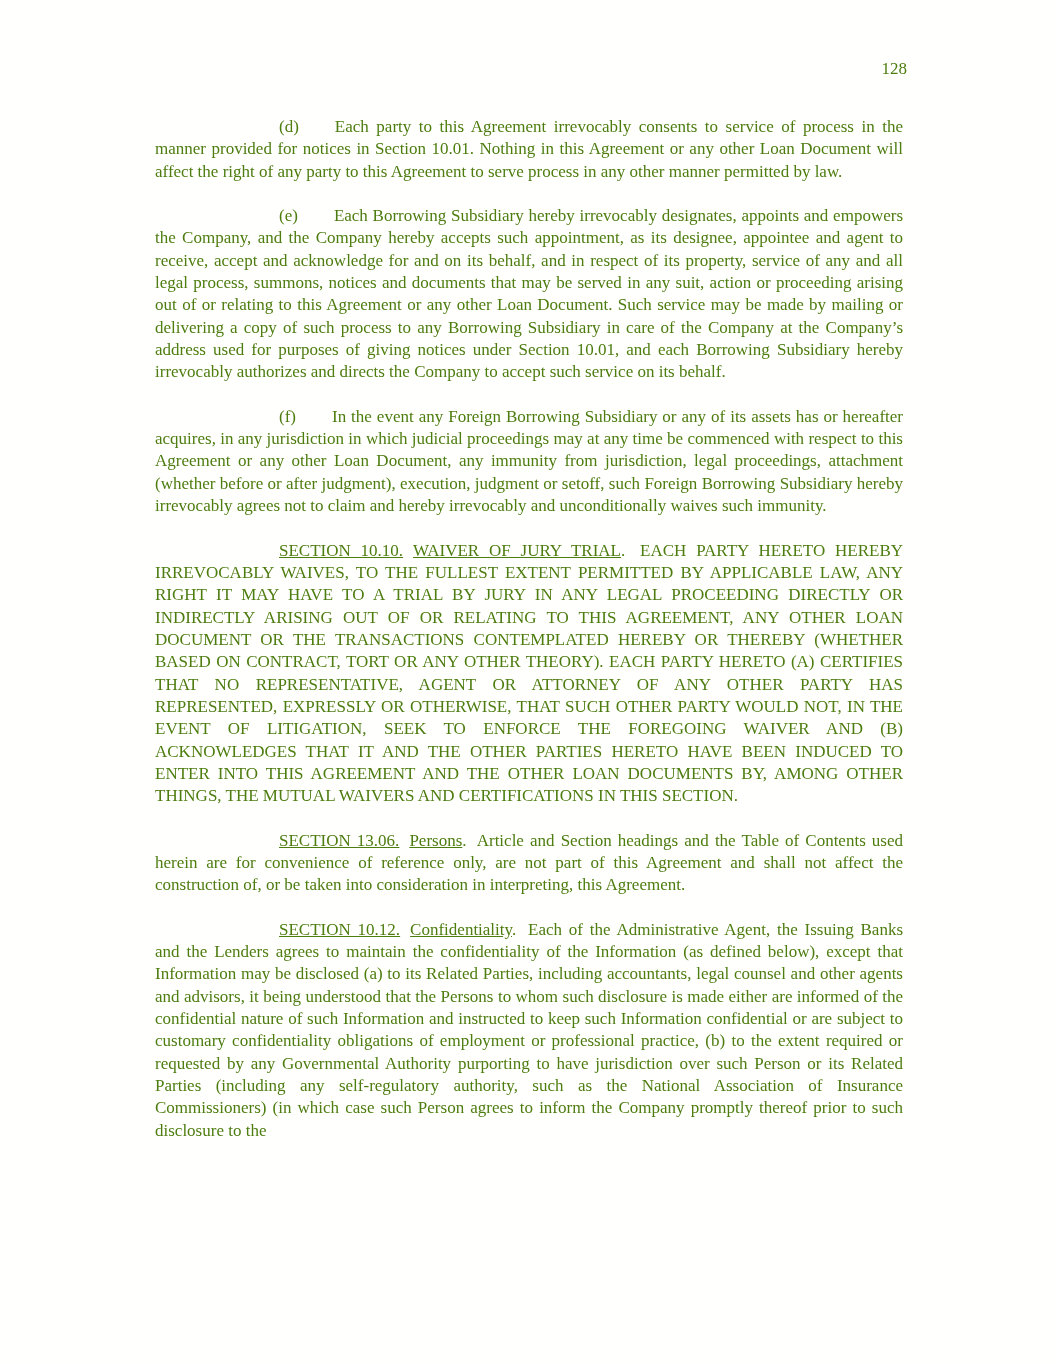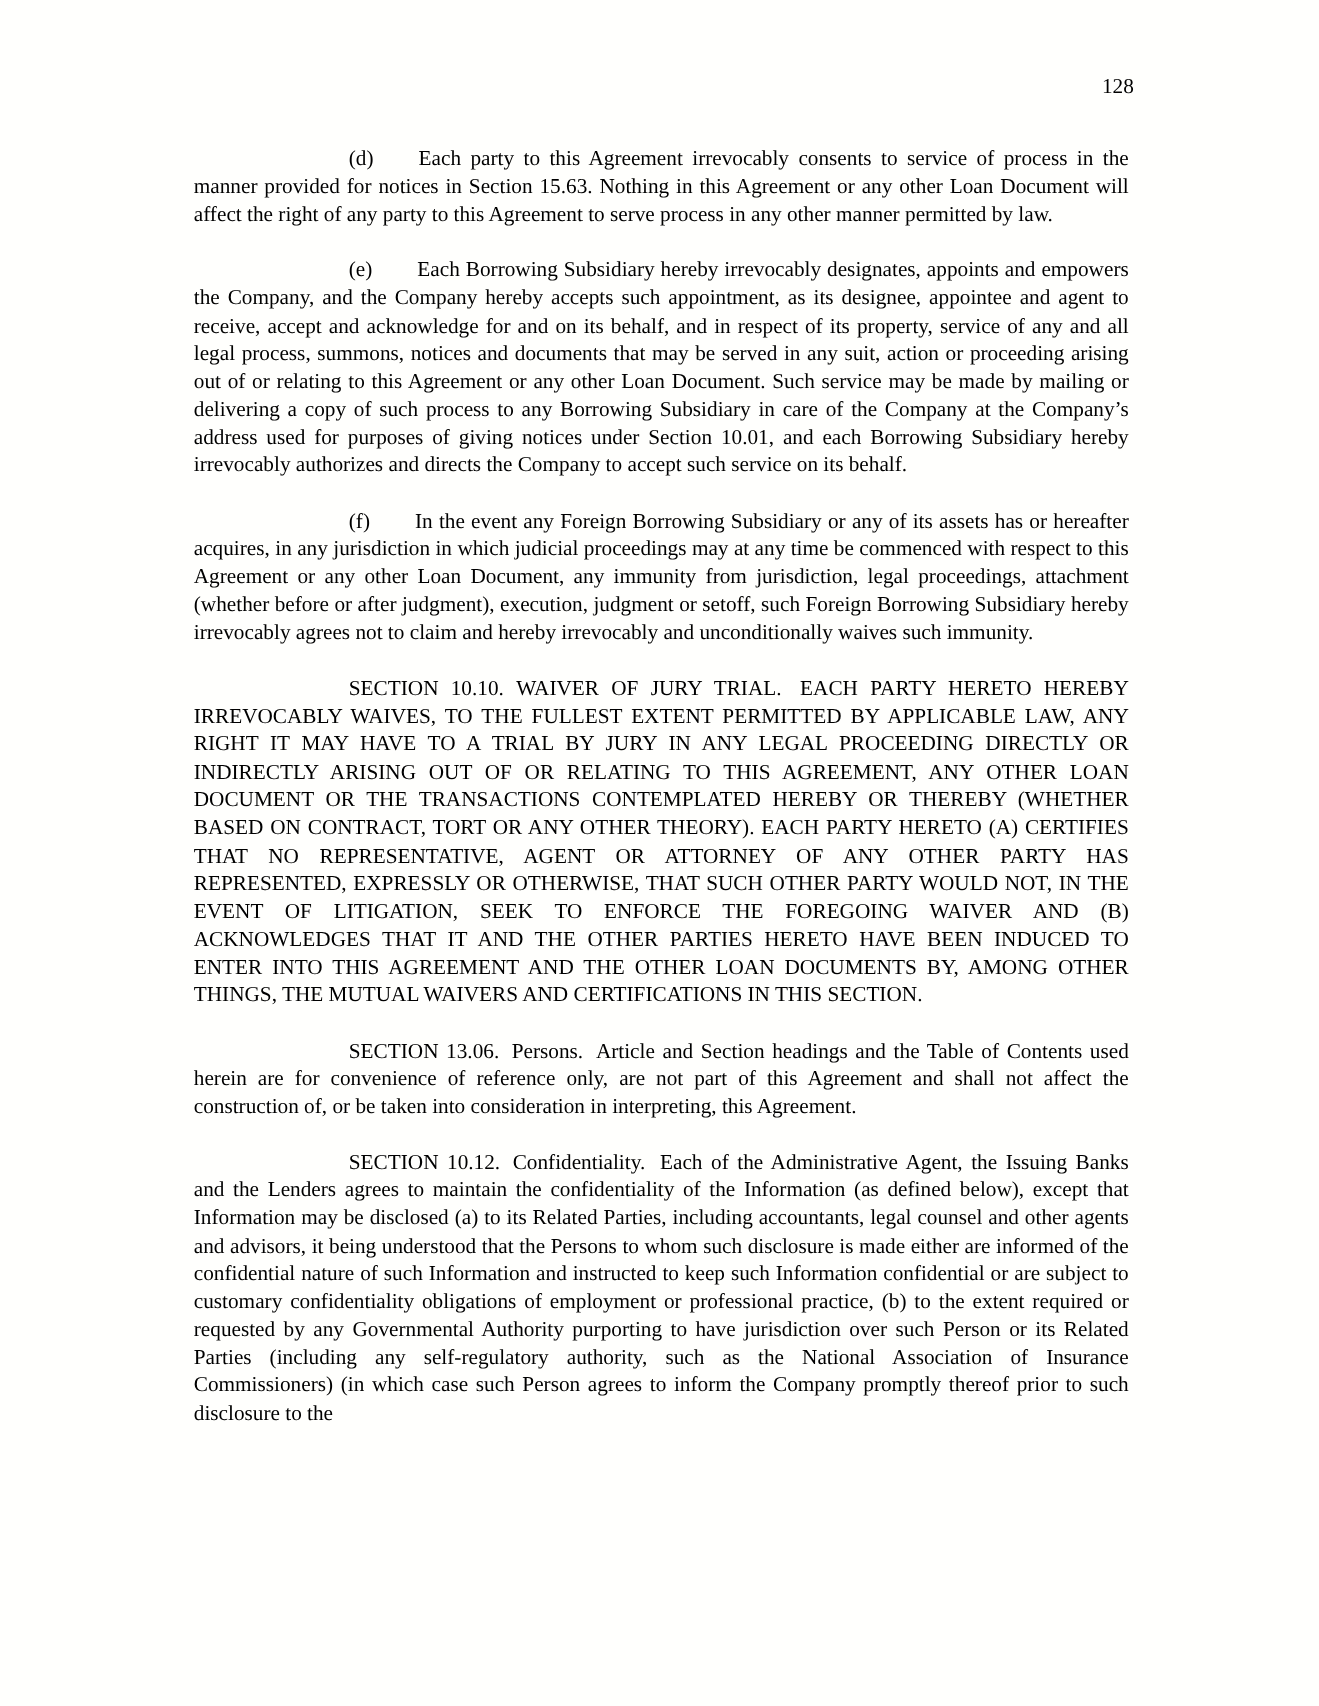--- a/index.html
+++ b/index.html
@@ -5,21 +5,21 @@
   * { box-sizing: border-box; }
   html, body { margin: 0; padding: 0; }
   body { background: #ffffff; }
 
   .page {
     position: relative;
     width: 1055px;
     height: 1365px;
     background: #fffffd;
     font-family: "Liberation Serif", "DejaVu Serif", serif;
-    color: #000000;
+    color: #4d7c0f;
     overflow: hidden;
   }
 
   .page-number {
     position: absolute;
     top: 58px;
     right: 148px;
     font-size: 17px;
     line-height: 22px;
   }
@@ -34,34 +34,34 @@
   .para {
     margin: 0 0 22px 0;
     text-align: justify;
     font-size: 17px;
     line-height: 22.35px;
     text-indent: 124px;
   }
   .para:last-child { margin-bottom: 0; }
 
   .plabel { margin-right: 36px; }
-  .seclabel { margin-right: 10px; }
-  .underline { }
+  .seclabel { margin-right: 10px; text-decoration: underline; }
+  .underline { text-decoration: underline; }
   .sep { margin-right: 5px; }
 </style>
 </head>
 <body>
 
 <div class="page">
 
   <div class="page-number">128</div>
 
   <main class="content">
 
-    <p class="para"><span class="plabel">(d)</span><span>Each party to this Agreement irrevocably consents to service of process in the manner provided for notices in Section 15.63.  Nothing in this Agreement or any other Loan Document will affect the right of any party to this Agreement to serve process in any other manner permitted by law.</span></p>
+    <p class="para"><span class="plabel">(d)</span><span>Each party to this Agreement irrevocably consents to service of process in the manner provided for notices in Section 10.01.  Nothing in this Agreement or any other Loan Document will affect the right of any party to this Agreement to serve process in any other manner permitted by law.</span></p>
 
     <p class="para"><span class="plabel">(e)</span><span>Each Borrowing Subsidiary hereby irrevocably designates, appoints and empowers the Company, and the Company hereby accepts such appointment, as its designee, appointee and agent to receive, accept and acknowledge for and on its behalf, and in respect of its property, service of any and all legal process, summons, notices and documents that may be served in any suit, action or proceeding arising out of or relating to this Agreement or any other Loan Document.  Such service may be made by mailing or delivering a copy of such process to any Borrowing Subsidiary in care of the Company at the Company’s address used for purposes of giving notices under Section 10.01, and each Borrowing Subsidiary hereby irrevocably authorizes and directs the Company to accept such service on its behalf.</span></p>
 
     <p class="para"><span class="plabel">(f)</span><span>In the event any Foreign Borrowing Subsidiary or any of its assets has or hereafter acquires, in any jurisdiction in which judicial proceedings may at any time be commenced with respect to this Agreement or any other Loan Document, any immunity from jurisdiction, legal proceedings, attachment (whether before or after judgment), execution, judgment or setoff, such Foreign Borrowing Subsidiary hereby irrevocably agrees not to claim and hereby irrevocably and unconditionally waives such immunity.</span></p>
 
     <p class="para"><span class="seclabel">SECTION 10.10.</span><span class="underline">WAIVER OF JURY TRIAL</span><span class="sep">.</span> <span>EACH PARTY HERETO HEREBY IRREVOCABLY WAIVES, TO THE FULLEST EXTENT PERMITTED BY APPLICABLE LAW, ANY RIGHT IT MAY HAVE TO A TRIAL BY JURY IN ANY LEGAL PROCEEDING DIRECTLY OR INDIRECTLY ARISING OUT OF OR RELATING TO THIS AGREEMENT, ANY OTHER LOAN DOCUMENT OR THE TRANSACTIONS CONTEMPLATED HEREBY OR THEREBY (WHETHER BASED ON CONTRACT, TORT OR ANY OTHER THEORY).  EACH PARTY HERETO (A) CERTIFIES THAT NO REPRESENTATIVE, AGENT OR ATTORNEY OF ANY OTHER PARTY HAS REPRESENTED, EXPRESSLY OR OTHERWISE, THAT SUCH OTHER PARTY WOULD NOT, IN THE EVENT OF LITIGATION, SEEK TO ENFORCE THE FOREGOING WAIVER AND (B) ACKNOWLEDGES THAT IT AND THE OTHER PARTIES HERETO HAVE BEEN INDUCED TO ENTER INTO THIS AGREEMENT AND THE OTHER LOAN DOCUMENTS BY, AMONG OTHER THINGS, THE MUTUAL WAIVERS AND CERTIFICATIONS IN THIS SECTION.</span></p>
 
     <p class="para"><span class="seclabel">SECTION 13.06.</span><span class="underline">Persons</span><span class="sep">.</span> <span>Article and Section headings and the Table of Contents used herein are for convenience of reference only, are not part of this Agreement and shall not affect the construction of, or be taken into consideration in interpreting, this Agreement.</span></p>
 
     <p class="para"><span class="seclabel">SECTION 10.12.</span><span class="underline">Confidentiality</span><span class="sep">.</span> <span>Each of the Administrative Agent, the Issuing Banks and the Lenders agrees to maintain the confidentiality of the Information (as defined below), except that Information may be disclosed (a) to its Related Parties, including accountants, legal counsel and other agents and advisors, it being understood that the Persons to whom such disclosure is made either are informed of the confidential nature of such Information and instructed to keep such Information confidential or are subject to customary confidentiality obligations of employment or professional practice, (b) to the extent required or requested by any Governmental Authority purporting to have jurisdiction over such Person or its Related Parties (including any self-regulatory authority, such as the National Association of Insurance Commissioners) (in which case such Person agrees to inform the Company promptly thereof prior to such disclosure to the</span></p>

